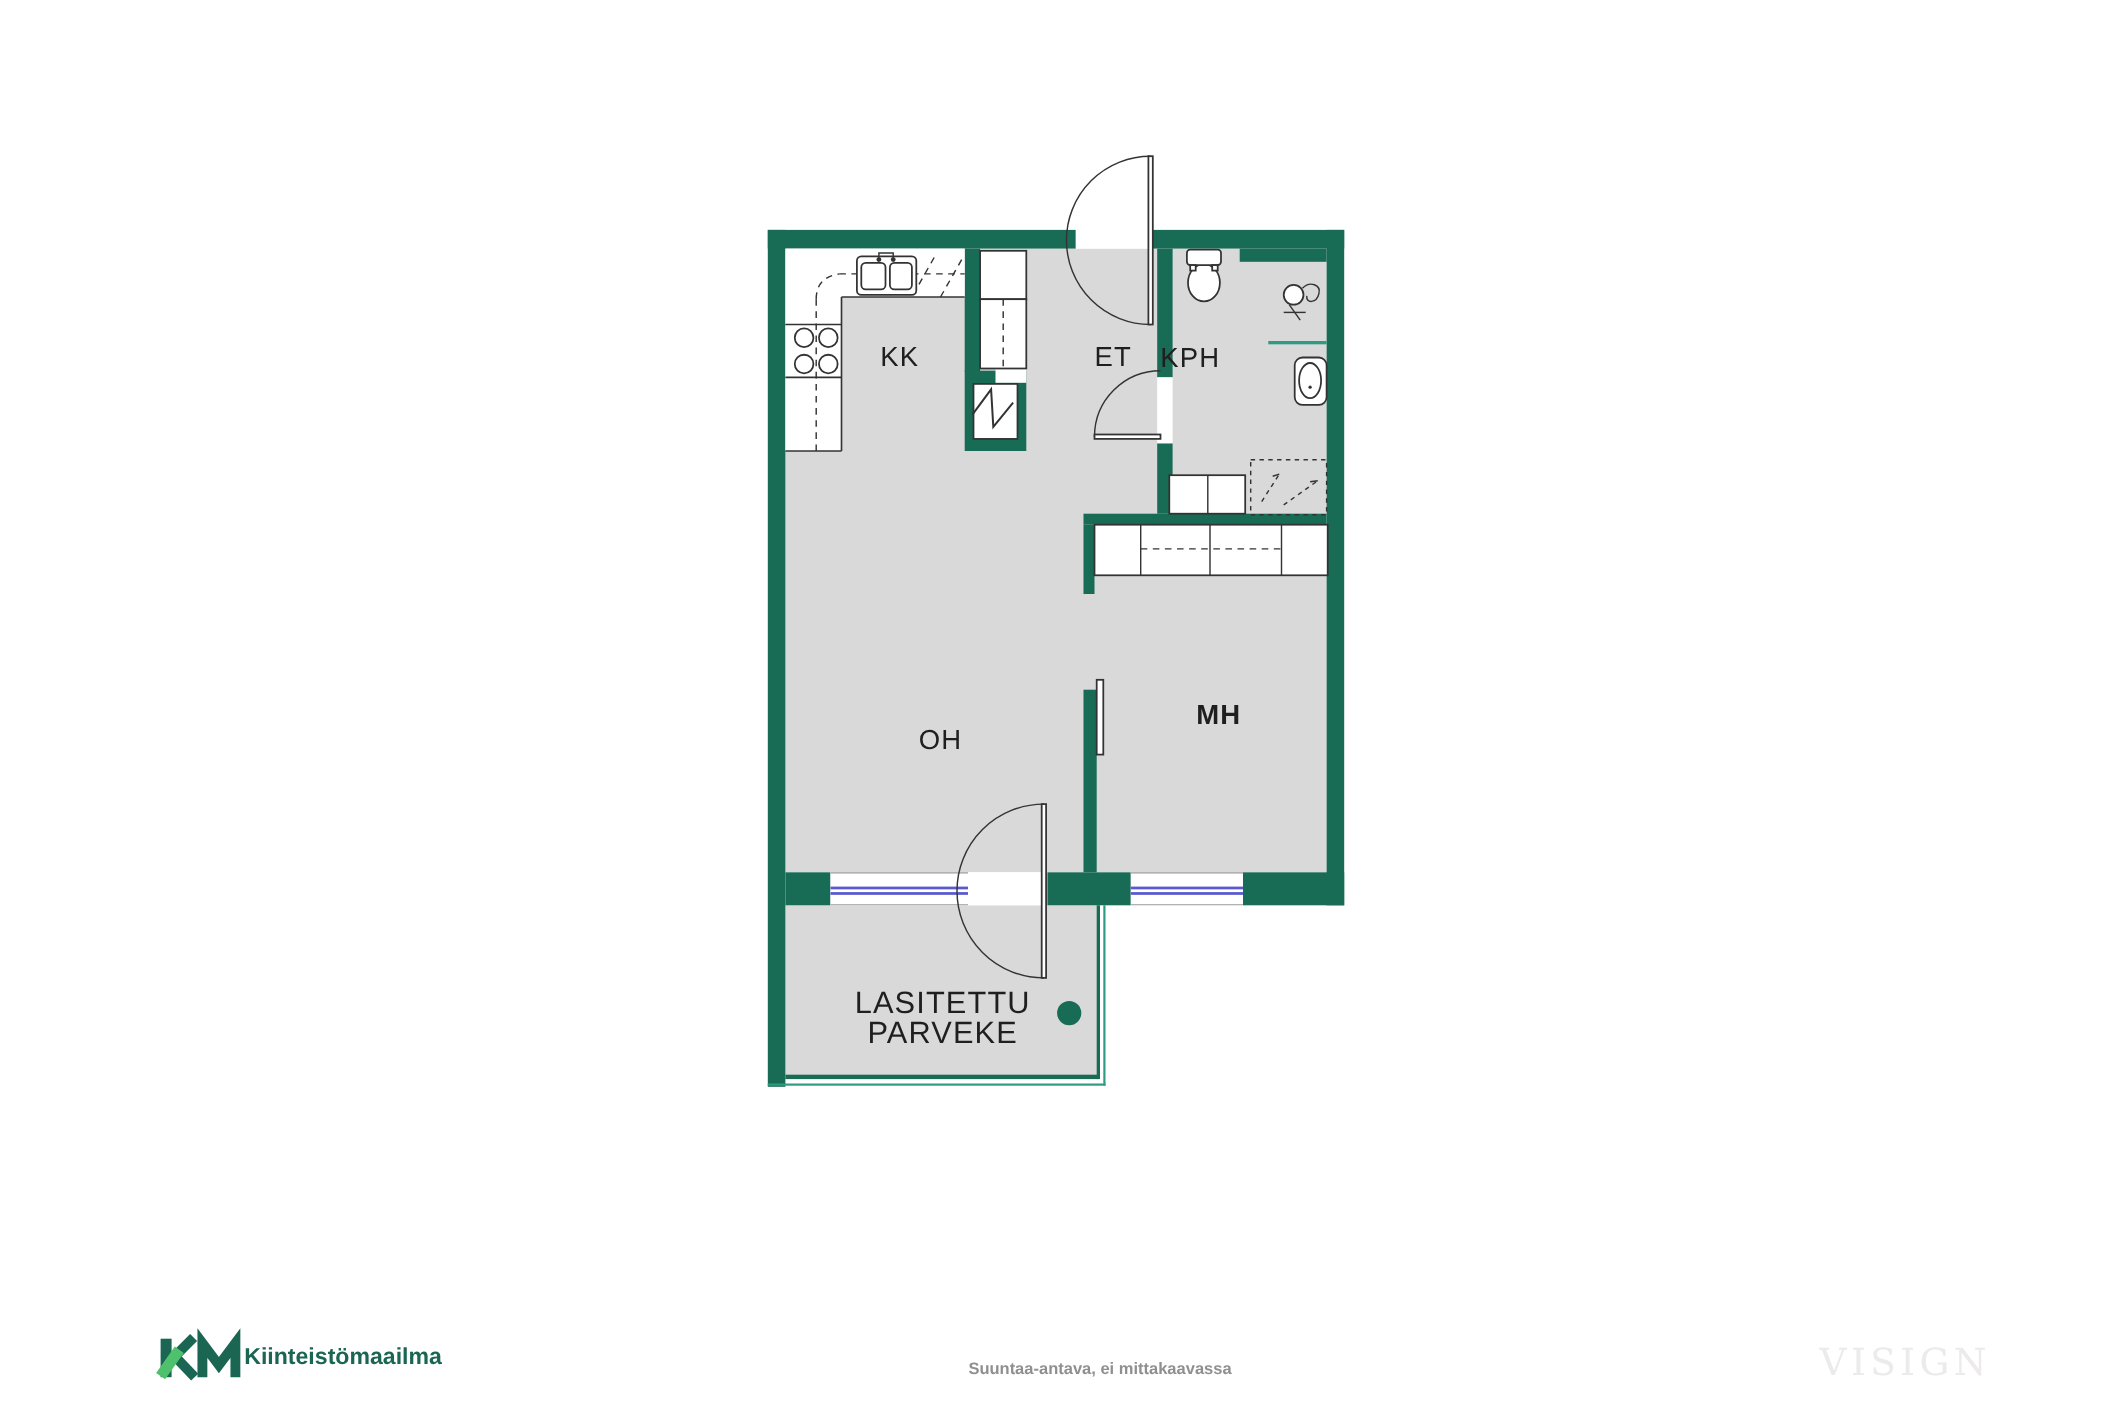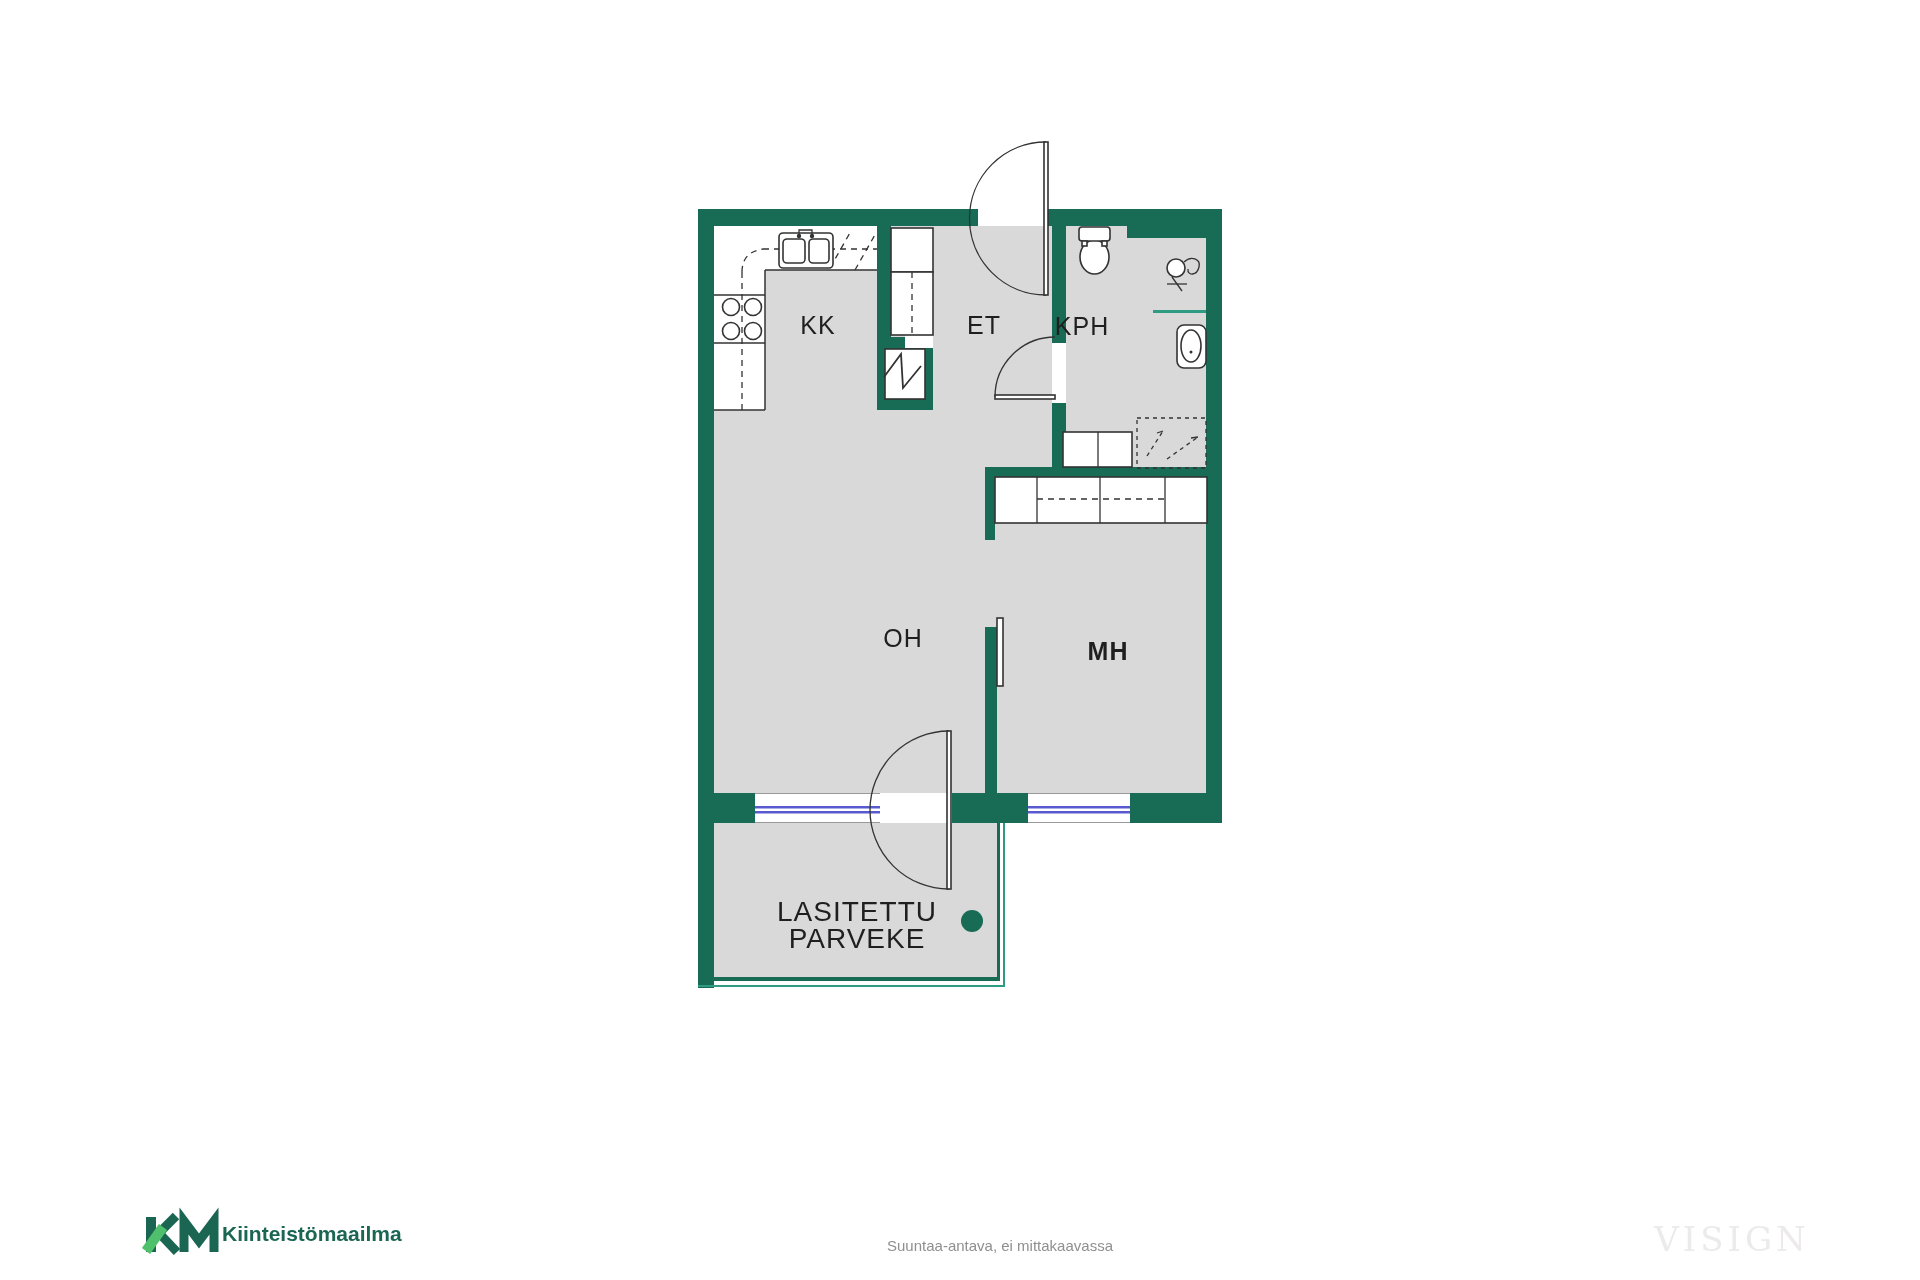--- a/index.html
+++ b/index.html
@@ -21,21 +21,21 @@
   .dash2{fill:none;stroke:var(--line);stroke-width:1.3;stroke-dasharray:4 4;}
   .winline{fill:var(--window);}
   .winedge{stroke:#9a9a9a;stroke-width:1;}
   .glz{fill:var(--glazing);}
   .dot{fill:var(--wall);}
   .room-label{position:absolute;transform:translate(-50%,-50%);font-size:25px;
     letter-spacing:1px;color:var(--label_text);white-space:nowrap;}
   .balcony-label{position:absolute;transform:translate(-50%,-50%);font-size:28px;
     letter-spacing:1px;color:var(--label_text);text-align:center;line-height:27px;white-space:nowrap;}
   .disclaimer{position:absolute;left:1000px;top:1245px;transform:translate(-50%,-50%);
-    font-size:15px;color:var(--muted_text);white-space:nowrap;}
+    font-size:15px;color:var(--muted_text);white-space:nowrap;font-weight:bold;}
   .watermark{position:absolute;left:1732px;top:1239px;transform:translate(-50%,-50%);
     font-family:"DejaVu Serif",serif;font-size:34px;letter-spacing:4px;
     color:var(--watermark_text);white-space:nowrap;}
   .brand-text{position:absolute;left:222px;top:1234px;transform:translate(0,-50%);
     font-size:21px;font-weight:600;color:var(--brand_text);white-space:nowrap;}
 </style>
 </head>
 <body>
 
 <div id="canvas">
@@ -186,23 +186,23 @@
     <g>
       <path d="M151,1217 V1252" stroke="var(--brand_text)" stroke-width="10" fill="none"></path>
       <path d="M152,1240 L176,1216" stroke="var(--brand_text)" stroke-width="9" fill="none"></path>
       <path d="M159,1233 L177,1252" stroke="var(--brand_text)" stroke-width="9" fill="none"></path>
       <path d="M146,1251 L163,1227" stroke="var(--accent)" stroke-width="10" fill="none"></path>
       <path d="M184,1252 V1221 L199,1241 L214,1221 V1252" stroke="var(--brand_text)" stroke-width="9" fill="none"></path>
     </g>
   </svg>
 
   <div class="room-label" style="left:818px;top:325px;">KK</div>
-  <div class="room-label" style="left:984px;top:325px;">ET</div>
+  <div class="room-label" style="left:1012px;top:325px;">ET</div>
   <div class="room-label" style="left:1082px;top:326px;">KPH</div>
-  <div class="room-label" style="left:855px;top:638px;margin-left:48px;">OH</div>
+  <div class="room-label" style="left:855px;top:673px;">OH</div>
   <div class="room-label" style="left:1108px;top:651px;font-weight:bold;">MH</div>
   <div class="balcony-label" style="left:857px;top:925px;">
     <div>LASITETTU</div>
     <div>PARVEKE</div>
   </div>
 
   <div class="brand-text">Kiinteistömaailma</div>
   <div class="disclaimer">Suuntaa-antava, ei mittakaavassa</div>
   <div class="watermark">VISIGN</div>
 </div>

